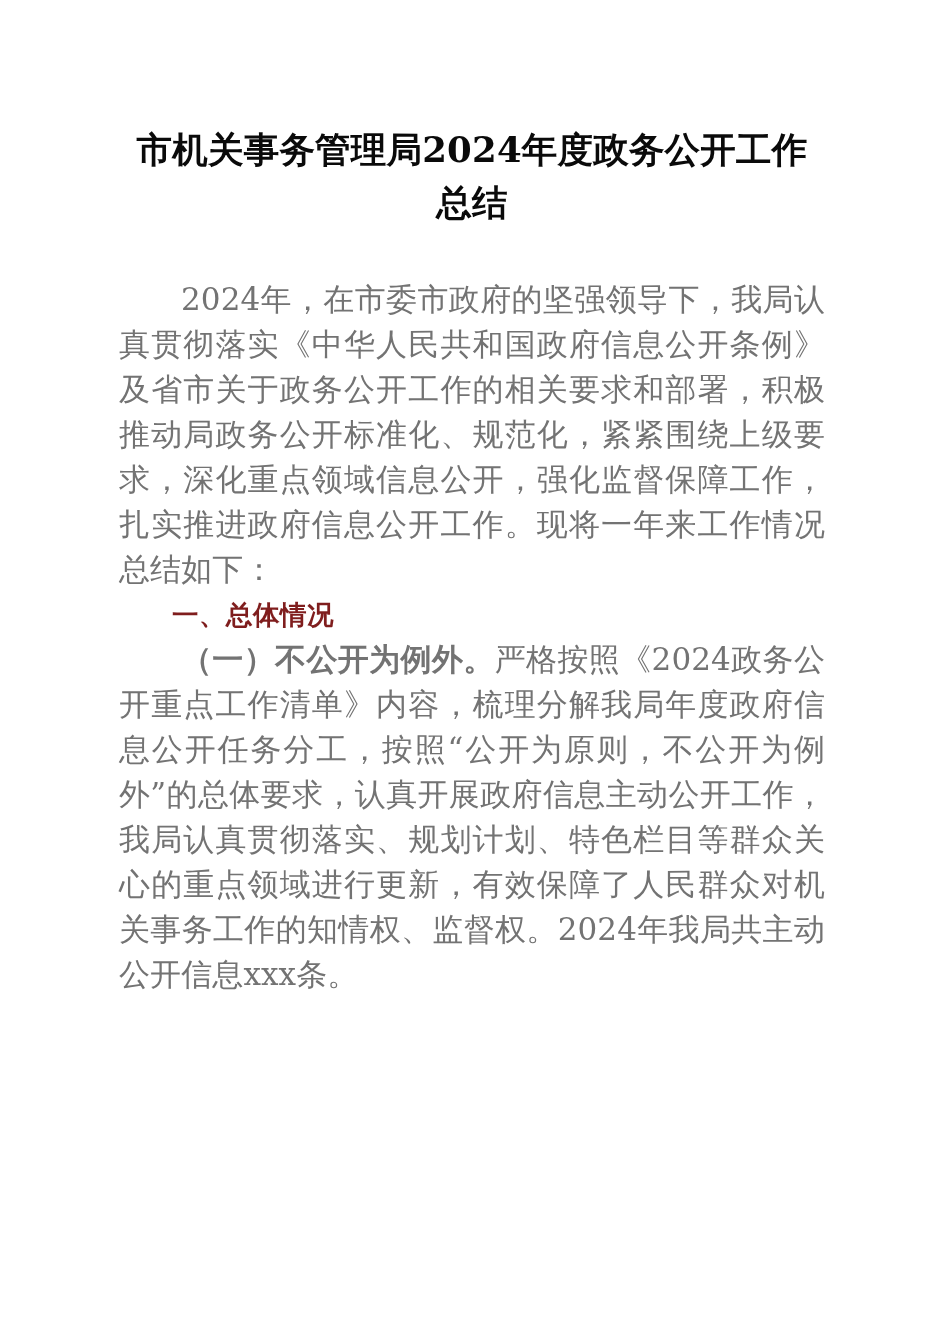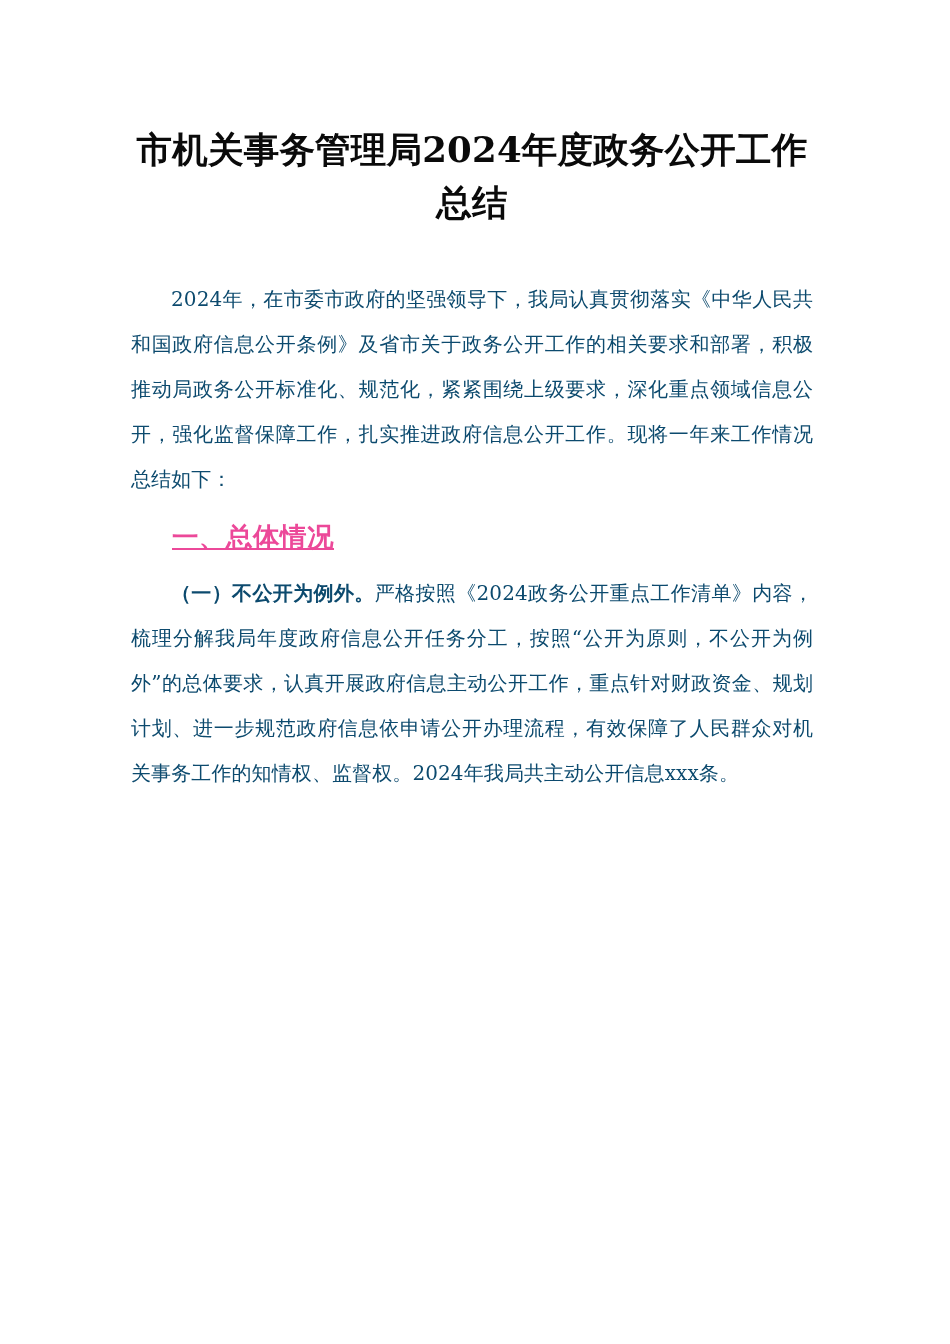--- a/index.html
+++ b/index.html
@@ -40,64 +40,63 @@
     font-weight: 700;
     font-size: 35.5px;
     line-height: 53px;
     text-align: center;
     letter-spacing: 0.2px;
     color: #0a0a0a;
   }
 
   
   .para {
-    margin: 12px;
+    margin: 0;
     font-family: "DejaVu Serif", "Liberation Serif", serif;
-    font-size: 20px;
+    font-size: 31px;
     line-height: 45px;
     text-align: justify;
     text-justify: inter-character;
     text-indent: 2em;
-    color: #0c4a6e;
+    color: #737373;
     letter-spacing: 0.1px;
     font-weight: 400;
   }
 
   .para.first {
     margin-top: 48px;
   }
 
   
   .section-heading {
     margin: 0;
     font-family: "DejaVu Sans", "Liberation Sans", sans-serif;
     font-size: 26.5px;
     line-height: 45px;
     font-weight: 700;
     text-indent: 2em;
-    color: #ec4899;
+    color: #7f1d1d;
     letter-spacing: 0.5px;
-    text-decoration: underline;
   }
 
   
   .lead {
     font-weight: 700;
     font-family: "DejaVu Serif", "Liberation Serif", serif;
   }
 </style>
 </head>
 <body>
 
 <div class="page">
   <div class="content">
 
     <h1 class="doc-title">市机关事务管理局2024年度政务公开工作总结</h1>
 
     <p class="para first">2024年，在市委市政府的坚强领导下，我局认真贯彻落实《中华人民共和国政府信息公开条例》及省市关于政务公开工作的相关要求和部署，积极推动局政务公开标准化、规范化，紧紧围绕上级要求，深化重点领域信息公开，强化监督保障工作，扎实推进政府信息公开工作。现将一年来工作情况总结如下：</p>
 
     <p class="section-heading">一、总体情况</p>
 
-    <p class="para"><span class="lead">（一）不公开为例外。</span><span>严格按照《2024政务公开重点工作清单》内容，梳理分解我局年度政府信息公开任务分工，按照“公开为原则，不公开为例外”的总体要求，认真开展政府信息主动公开工作，重点针对财政资金、规划计划、进一步规范政府信息依申请公开办理流程，有效保障了人民群众对机关事务工作的知情权、监督权。2024年我局共主动公开信息xxx条。</span></p>
+    <p class="para"><span class="lead">（一）不公开为例外。</span><span>严格按照《2024政务公开重点工作清单》内容，梳理分解我局年度政府信息公开任务分工，按照“公开为原则，不公开为例外”的总体要求，认真开展政府信息主动公开工作，我局认真贯彻落实、规划计划、特色栏目等群众关心的重点领域进行更新，有效保障了人民群众对机关事务工作的知情权、监督权。2024年我局共主动公开信息xxx条。</span></p>
 
 
   </div>
 </div>
 
 </body></html>

